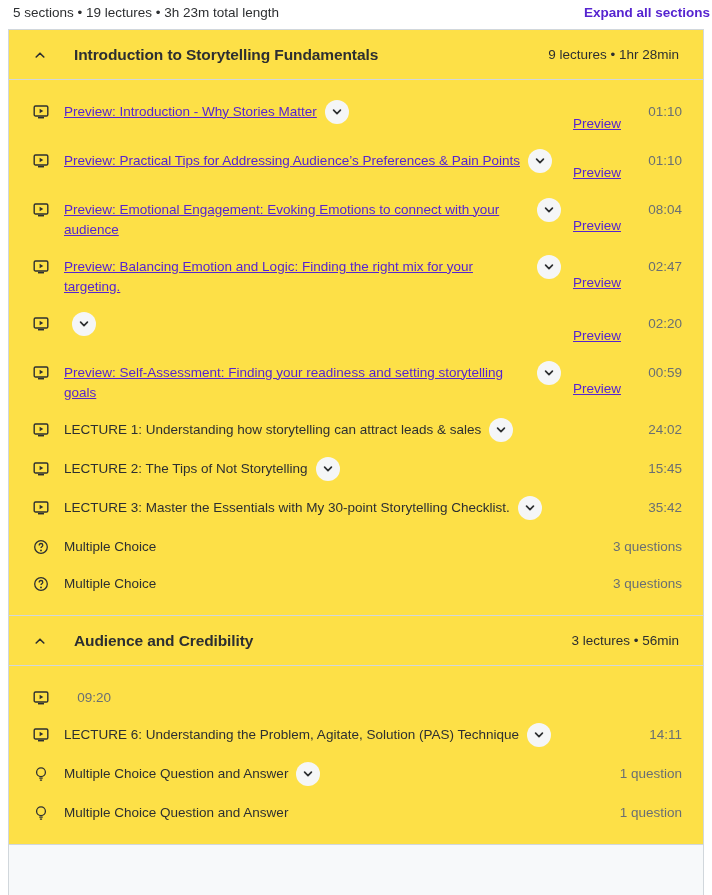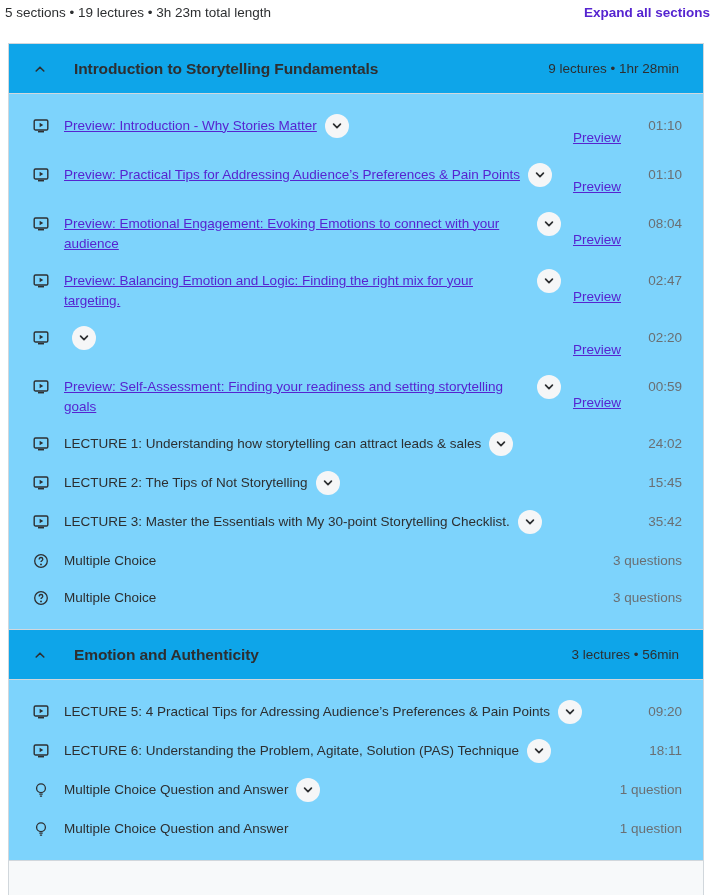--- a/index.html
+++ b/index.html
@@ -5,33 +5,33 @@
   * { box-sizing: border-box; }
   html, body { margin:0; padding:0; }
   body {
     width: 712px; height: 895px; overflow: hidden;
     background:#fff; color:#2d2f31;
     font-family:"Liberation Sans", sans-serif;
     -webkit-font-smoothing: antialiased;
   }
   .topbar {
     display:flex; justify-content:space-between; align-items:center;
-    padding:5px 2px 0 5px; margin-bottom:23px; font-size:13.5px;
+    padding:5px 2px 0 13px; margin-bottom:9px; font-size:13.5px;
   }
   .topbar .summary { color:#2d2f31; }
   .expand-link { color:#5624d0; font-weight:700; text-decoration:none; cursor:pointer; }
   .panel { margin:0 8px; border:1px solid #d1d7dc; border-bottom:none; background:#fff; }
   .sec-hd {
-    display:flex; align-items:center; background:#0ea5e9; height:50px;
+    display:flex; align-items:center; background:#fde047; height:50px;
     padding:0 24px; border-bottom:1px solid #d1d7dc; cursor:pointer;
   }
   .caret { margin-right:27px; display:flex; align-items:center; }
   .sec-title { font-size:15.5px; font-weight:700; margin:0; flex:1; letter-spacing:-0.1px; }
   .sec-meta { font-size:13.5px; color:#2d2f31; white-space:nowrap; }
-  .items { padding:13px 21px 13px 24px; background:#7dd3fc; border-bottom:1px solid #d1d7dc; }
+  .items { padding:13px 21px 13px 24px; background:#fde047; border-bottom:1px solid #d1d7dc; }
   .row { display:flex; align-items:flex-start; padding:8.5px 0; font-size:13.5px; line-height:20px; }
   .ricon { width:16px; flex-shrink:0; margin:2px 15px 0 0; display:flex; }
   .twrap { flex:1; display:flex; align-items:flex-start; min-width:0; }
   .title { color:#2d2f31; }
   .tlink { color:#5624d0; text-decoration:underline; cursor:pointer; }
   .chev {
     flex-shrink:0; width:24px; height:24px; border-radius:50%;
     background:#f5f6f7; border:none; padding:0; cursor:pointer;
     display:flex; align-items:center; justify-content:center; margin:-2px 0 0 8px;
   }
@@ -257,59 +257,51 @@
         </div>
       </div>
     </section>
     <section>
       <div class="sec-hd">
         <span class="caret">
           <svg width="14" height="14" viewBox="0 0 14 14" fill="none">
             <path d="M3.2 9 7 5.2 10.8 9" stroke="#2d2f31" stroke-width="1.6" stroke-linecap="round" stroke-linejoin="round"></path>
           </svg>
         </span>
-        <h3 class="sec-title">Emotion and Authenticity</h3>
+        <h3 class="sec-title">Audience and Credibility</h3>
         <span class="sec-meta">3 lectures • 56min</span>
       </div>
       <div class="items">
         <div class="row">
           <span class="ricon">
             <svg width="16" height="16" viewBox="0 0 16 16" fill="none">
               <rect x="1.2" y="2" width="13.6" height="10" rx="1.3" stroke="#2d2f31" stroke-width="1.4"></rect>
               <path d="M6.6 4.8v4.4l3.7-2.2z" fill="#2d2f31"></path>
               <path d="M5 13.7h6" stroke="#2d2f31" stroke-width="1.5"></path>
             </svg>
           </span>
-          <div class="twrap">
-            <span class="title">LECTURE 5: 4 Practical Tips for Adressing Audience’s Preferences &amp; Pain Points</span>
-            <button class="chev">
-              <svg width="12" height="12" viewBox="0 0 12 12" fill="none">
-                <path d="M2.6 4.2 6 7.6l3.4-3.4" stroke="#2d2f31" stroke-width="1.7" stroke-linecap="round" stroke-linejoin="round"></path>
-              </svg>
-            </button>
-          </div>
           <span class="dur">09:20</span>
         </div>
         <div class="row">
           <span class="ricon">
             <svg width="16" height="16" viewBox="0 0 16 16" fill="none">
               <rect x="1.2" y="2" width="13.6" height="10" rx="1.3" stroke="#2d2f31" stroke-width="1.4"></rect>
               <path d="M6.6 4.8v4.4l3.7-2.2z" fill="#2d2f31"></path>
               <path d="M5 13.7h6" stroke="#2d2f31" stroke-width="1.5"></path>
             </svg>
           </span>
           <div class="twrap">
             <span class="title">LECTURE 6: Understanding the Problem, Agitate, Solution (PAS) Technique</span>
             <button class="chev">
               <svg width="12" height="12" viewBox="0 0 12 12" fill="none">
                 <path d="M2.6 4.2 6 7.6l3.4-3.4" stroke="#2d2f31" stroke-width="1.7" stroke-linecap="round" stroke-linejoin="round"></path>
               </svg>
             </button>
           </div>
-          <span class="dur">18:11</span>
+          <span class="dur">14:11</span>
         </div>
         <div class="row">
           <span class="ricon">
             <svg width="16" height="16" viewBox="0 0 16 16" fill="none">
               <circle cx="8" cy="6.2" r="4.4" stroke="#2d2f31" stroke-width="1.3"></circle>
               <path d="M6.3 12.2h3.4M6.9 14.1h2.2" stroke="#2d2f31" stroke-width="1.3"></path>
             </svg>
           </span>
           <div class="twrap">
             <span class="title">Multiple Choice Question and Answer</span>

